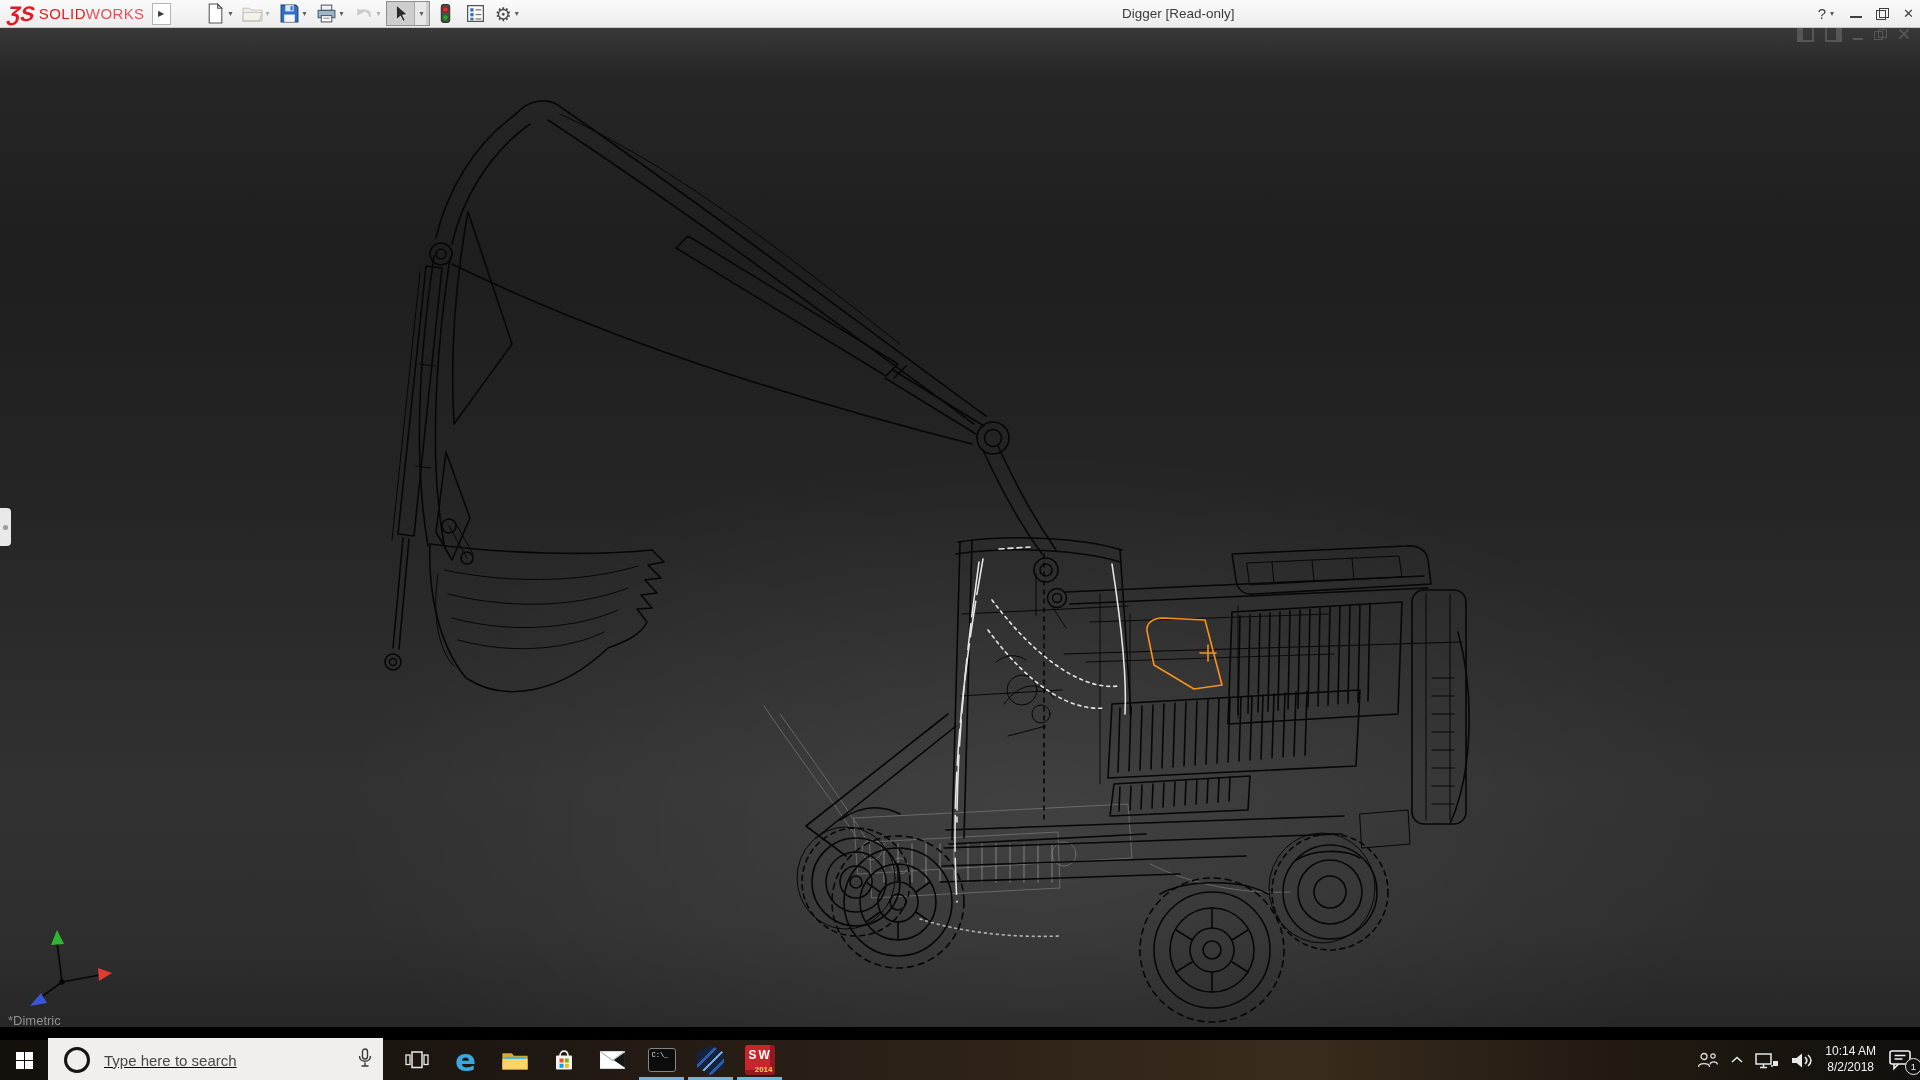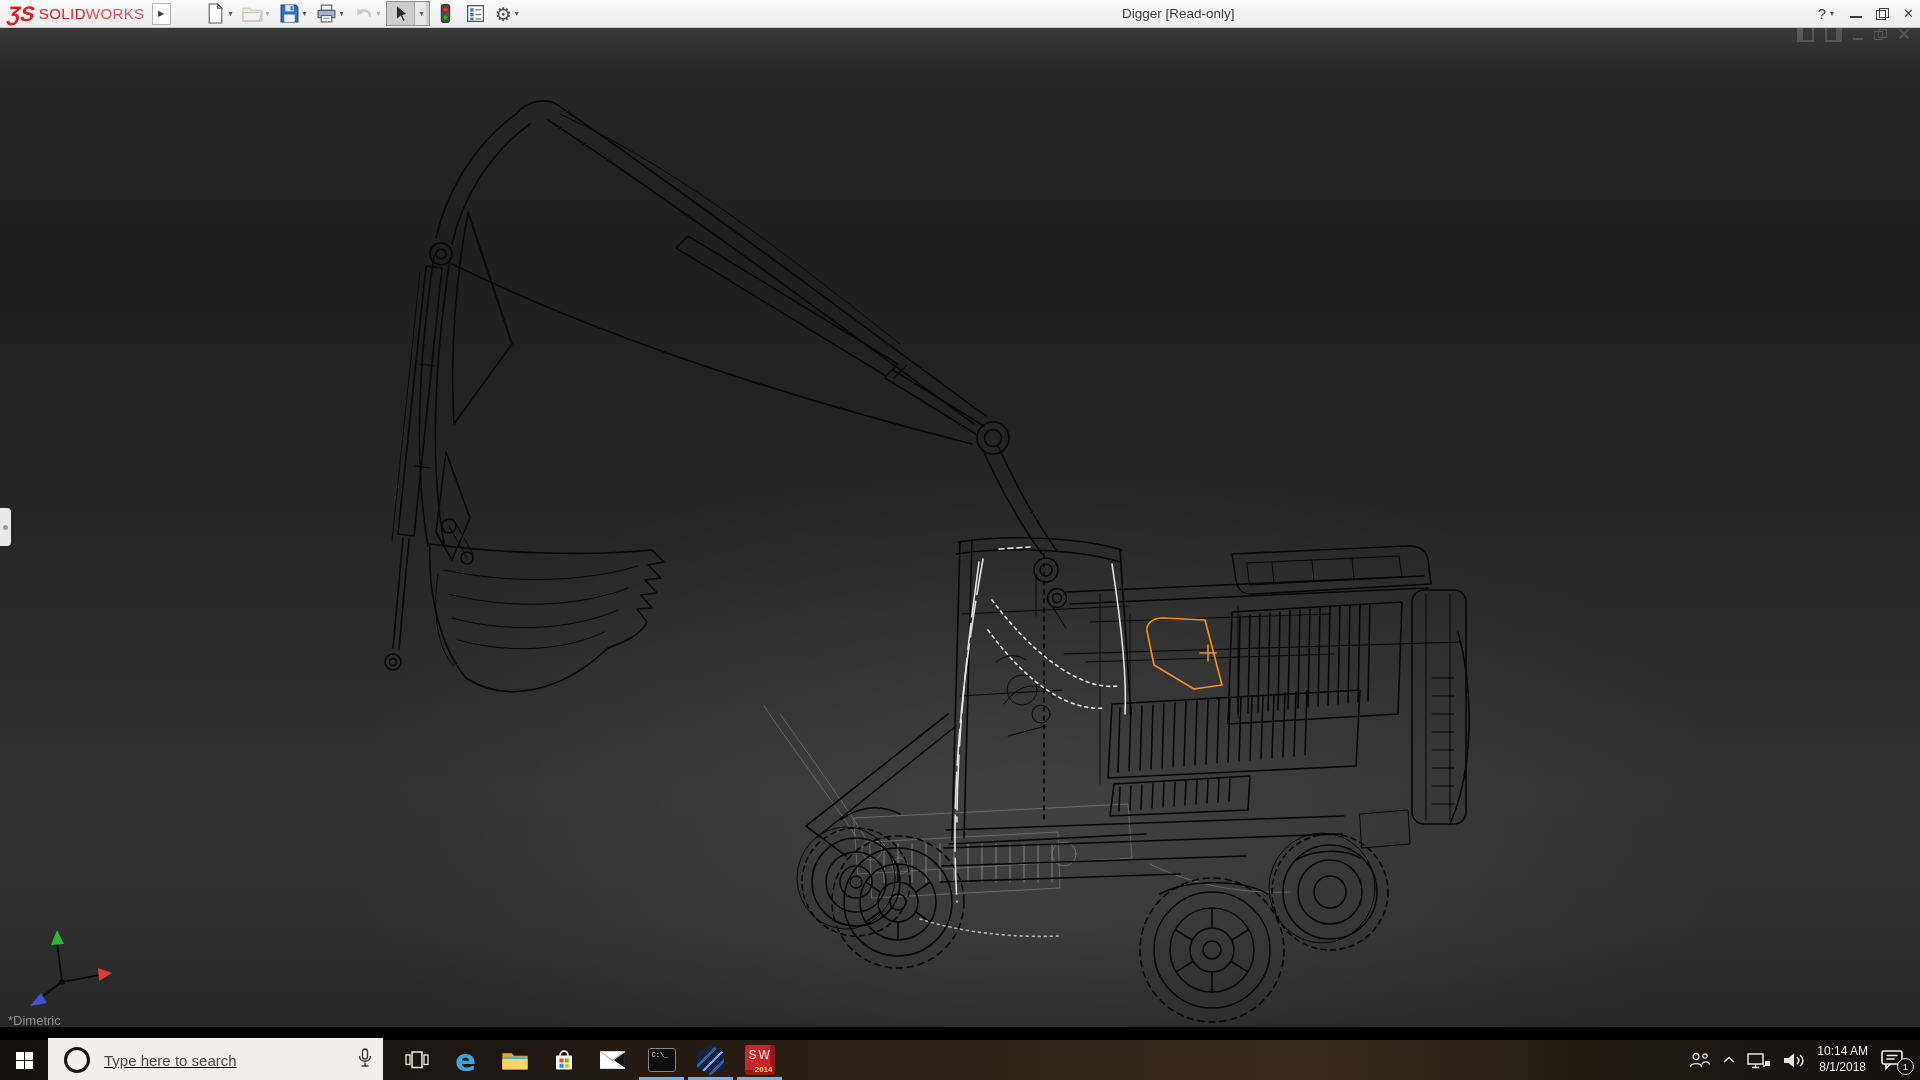--- a/index.html
+++ b/index.html
@@ -81,23 +81,23 @@
   .apps{display:flex;margin-left:9px;height:40px;}
   .app{width:49px;height:40px;display:flex;align-items:center;justify-content:center;position:relative;}
   .app .runline{position:absolute;left:2px;right:2px;bottom:0;height:3px;background:#6fb3e0;}
   .edge-e{font-family:"DejaVu Sans",sans-serif;font-weight:bold;font-size:31px;color:#3ba7e0;line-height:36px;}
   .cmd-box{width:26px;height:22px;background:#0c0c0c;border:1px solid #858585;border-radius:3px;position:relative;}
   .cmd-box span{position:absolute;top:2px;left:3px;font-family:"Liberation Mono",monospace;font-size:7px;color:#e8e8e8;}
   .hex{width:30px;height:30px;clip-path:polygon(50% 0,95% 26%,95% 74%,50% 100%,5% 74%,5% 26%);
     background:linear-gradient(135deg,#15233f 0 34%,#2e5ea8 34% 41%,#15233f 41% 52%,#7aa8de 52% 58%,#15233f 58% 70%,#2e5ea8 70% 76%,#15233f 76%);}
   .sw-cube{width:30px;height:30px;background:#c8252c;border-radius:3px;position:relative;
     box-shadow:inset -5px -5px 0 rgba(0,0,0,.28);}
-  .sw-cube .swtxt{position:absolute;top:3px;left:4px;color:#fff;font-weight:normal;font-size:12px;letter-spacing:2px;}
+  .sw-cube .swtxt{position:absolute;top:3px;left:4px;color:#fff;font-weight:bold;font-size:12px;letter-spacing:2px;}
   .sw-cube .swyr{position:absolute;bottom:1px;right:2px;font-size:8px;font-weight:bold;color:#ffd24a;}
-  .tray{margin-left:auto;display:flex;align-items:center;gap:12px;padding-right:8px;height:40px;}
+  .tray{margin-left:auto;display:flex;align-items:center;gap:12px;height:40px;}
   .tray-btn{display:flex;align-items:center;justify-content:center;}
   .clock{color:#f4f4f4;font-size:12px;line-height:1.3;text-align:center;}
   .action-wrap{position:relative;padding-right:6px;}
   .badge{position:absolute;right:-2px;bottom:-4px;width:15px;height:15px;border:1.5px solid #e8e8e8;
     border-radius:50%;background:#141210;color:#f0f0f0;font-size:9.5px;display:flex;align-items:center;
     justify-content:center;}
 </style>
 </head>
 <body>
 
@@ -446,21 +446,21 @@
       </svg>
     </span>
     <span class="tray-btn">
       <svg width="22" height="17" viewBox="0 0 22 17">
         <path d="M1,6 h4.5 L11,1.5 v14 L5.5,11 H1 z" fill="#e8e8e8"></path>
         <path d="M14,5 c2.5,2.5 2.5,4.5 0,7 M17,3 c4,3.5 4,7.5 0,11" fill="none" stroke="#e8e8e8" stroke-width="1.6"></path>
       </svg>
     </span>
     <span class="clock">
       <div>10:14 AM</div>
-      <div>8/1/2018</div>
+      <div>8/2/2018</div>
     </span>
     <span class="tray-btn action-wrap">
       <svg width="26" height="22" viewBox="0 0 26 22">
         <rect x="2" y="2" width="20" height="13" rx="2" fill="none" stroke="#f2f2f2" stroke-width="1.6"></rect>
         <path d="M6,15 v4.5 l4.5,-4.5" fill="none" stroke="#f2f2f2" stroke-width="1.6"></path>
         <path d="M6.5,6.5 h11 M6.5,10 h8" stroke="#f2f2f2" stroke-width="1.3"></path>
       </svg>
       <span class="badge">1</span>
     </span>
   </div>

